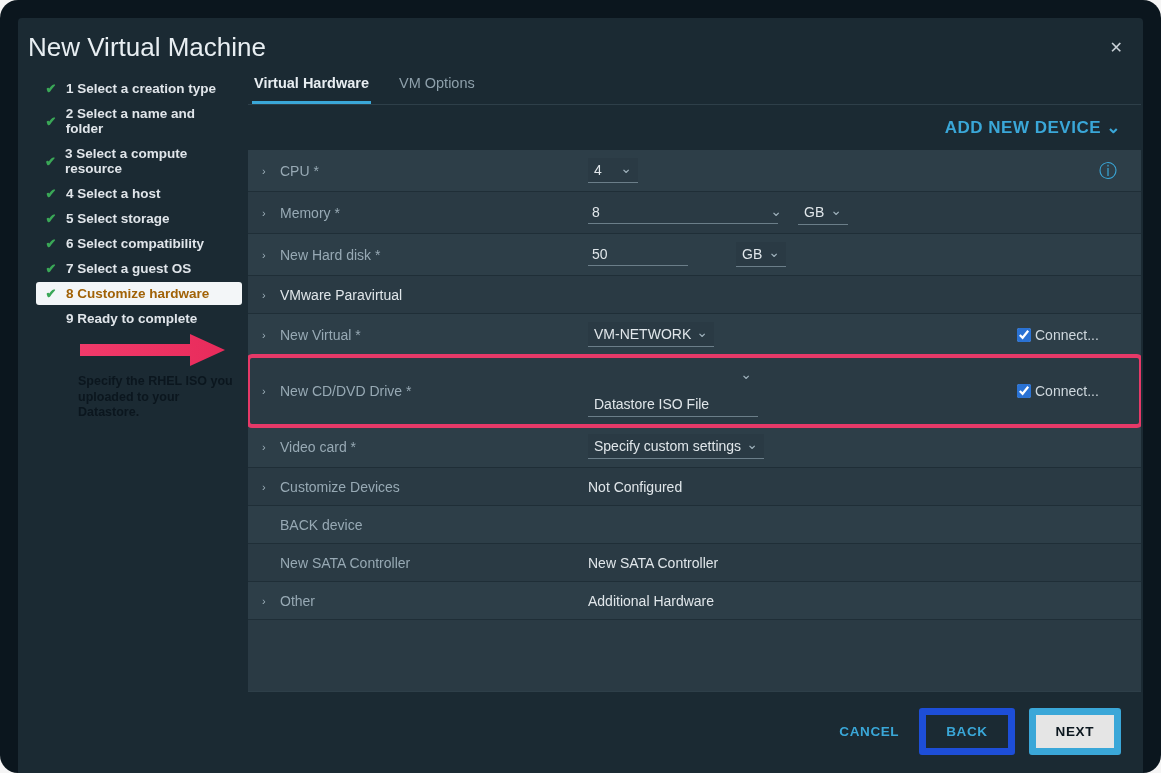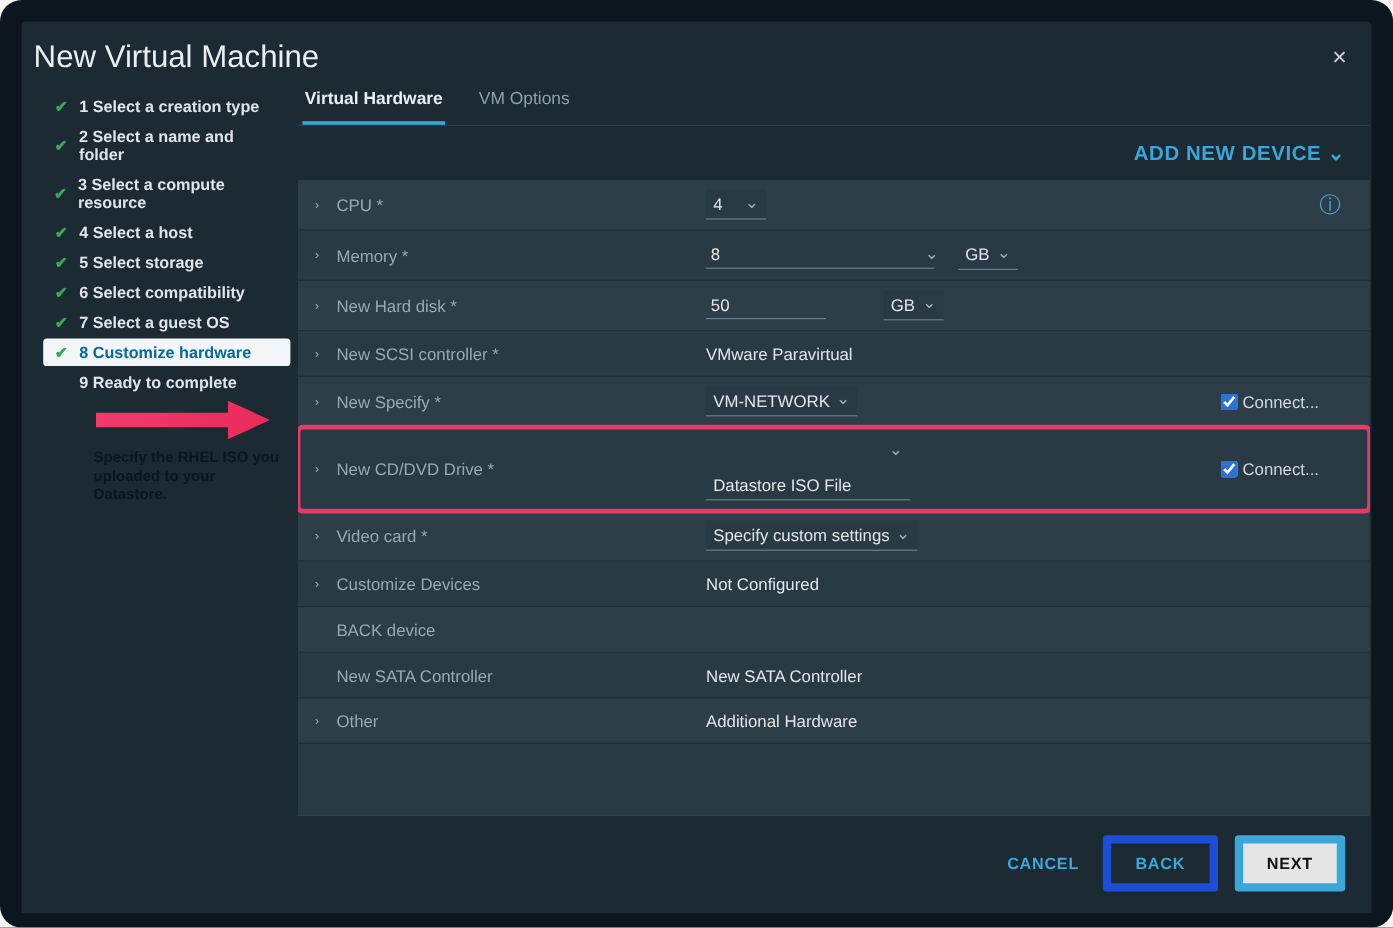--- a/index.html
+++ b/index.html
@@ -1,27 +1,27 @@
 <!DOCTYPE html>
 <html><head>
 <meta charset="utf-8">
 <style>
   * { box-sizing: border-box; margin: 0; padding: 0; font-family: "Segoe UI", Arial, sans-serif; }
   body { background: #f5f5f5; display: flex; align-items: center; justify-content: center; min-height: 100vh; }
-  .frame { width: 1161px; height: 773px; background: #0b161e; border-radius: 18px; position: relative; overflow: hidden; padding: 18px 18px 12px 18px; }
+  .frame { width: 1161px; height: 773px; background: #0b161e; border-radius: 18px; position: relative; overflow: hidden; padding: 18px 18px 0 18px; }
   .dialog { width: 100%; height: 100%; background: #1b2a33; border-radius: 4px 4px 0 0; display: flex; flex-direction: column; color: #d0d5d9; }
   .dlg-header { display: flex; align-items: center; justify-content: space-between; padding: 14px 20px 4px 10px; }
   .dlg-title { font-size: 26px; font-weight: 400; color: #e8eef2; }
   .close-x { color: #c8d0d6; font-size: 16px; cursor: pointer; }
   .dlg-body { flex: 1; display: flex; overflow: hidden; }
   .wizard { width: 230px; padding: 10px 6px 10px 18px; }
   .wiz-item { display: flex; align-items: center; gap: 8px; padding: 4px 8px; font-size: 13.5px; font-weight: 600; color: #e0e5ea; border-radius: 3px; margin-bottom: 2px; }
   .wiz-check { color: #3aa757; font-size: 13px; width: 14px; text-align: center; }
   .wiz-item.active { background: #f3f6f8; color: #1b2a33; }
-  .wiz-item.active .wiz-label { color: #0369a1; }
+  .wiz-item.active .wiz-label { color: #a16207; }
   .wiz-item.future .wiz-check { visibility: hidden; }
   .annot-arrow { position: absolute; left: 70px; top: 330px; width: 160px; height: 40px; pointer-events: none; }
   .annot-text { position: absolute; left: 78px; top: 374px; width: 160px; font-size: 12.5px; font-weight: 700; color: #0b161e; line-height: 1.25; }
   .main { flex: 1; display: flex; flex-direction: column; padding-right: 2px; }
   .tabs { display: flex; gap: 26px; padding: 0 0 0 4px; border-bottom: 1px solid #2e3f49; }
   .tab { padding: 8px 2px 10px 2px; font-size: 14.5px; color: #8ea0ab; cursor: pointer; }
   .tab.active { color: #e8eef2; border-bottom: 3px solid #3aa7d8; font-weight: 600; }
   .add-dev { text-align: right; padding: 12px 20px 12px 0; }
   .add-dev-btn { color: #3aa7d8; font-size: 17px; font-weight: 700; letter-spacing: 0.5px; cursor: pointer; }
   .rows { flex: 1; overflow: auto; background: #2a3a44; }
@@ -126,27 +126,26 @@
             <span class="row-label">New Hard disk *</span>
             <span class="row-val">
               <input class="num-input" value="50" style="">
               <span style="width:28px;"></span>
               <span class="sel-wrap"><select class="sel"><option>GB</option></select></span>
             </span>
           </div>
 
           <div class="row">
             <span class="expand">›</span>
-            <span class="row-label">New SCSI controller *</span>
             <span class="row-val">VMware Paravirtual</span>
           </div>
 
           <div class="row">
             <span class="expand">›</span>
-            <span class="row-label">New Specify *</span>
+            <span class="row-label">New Virtual *</span>
             <span class="row-val">
               <span class="sel-wrap"><select class="sel" style="min-width:110px;"><option>VM-NETWORK</option></select></span>
             </span>
             <span class="connect-col">
               <input type="checkbox" checked="" style="">
               <span>Connect...</span>
             </span>
           </div>
 
           <div class="row highlight">

